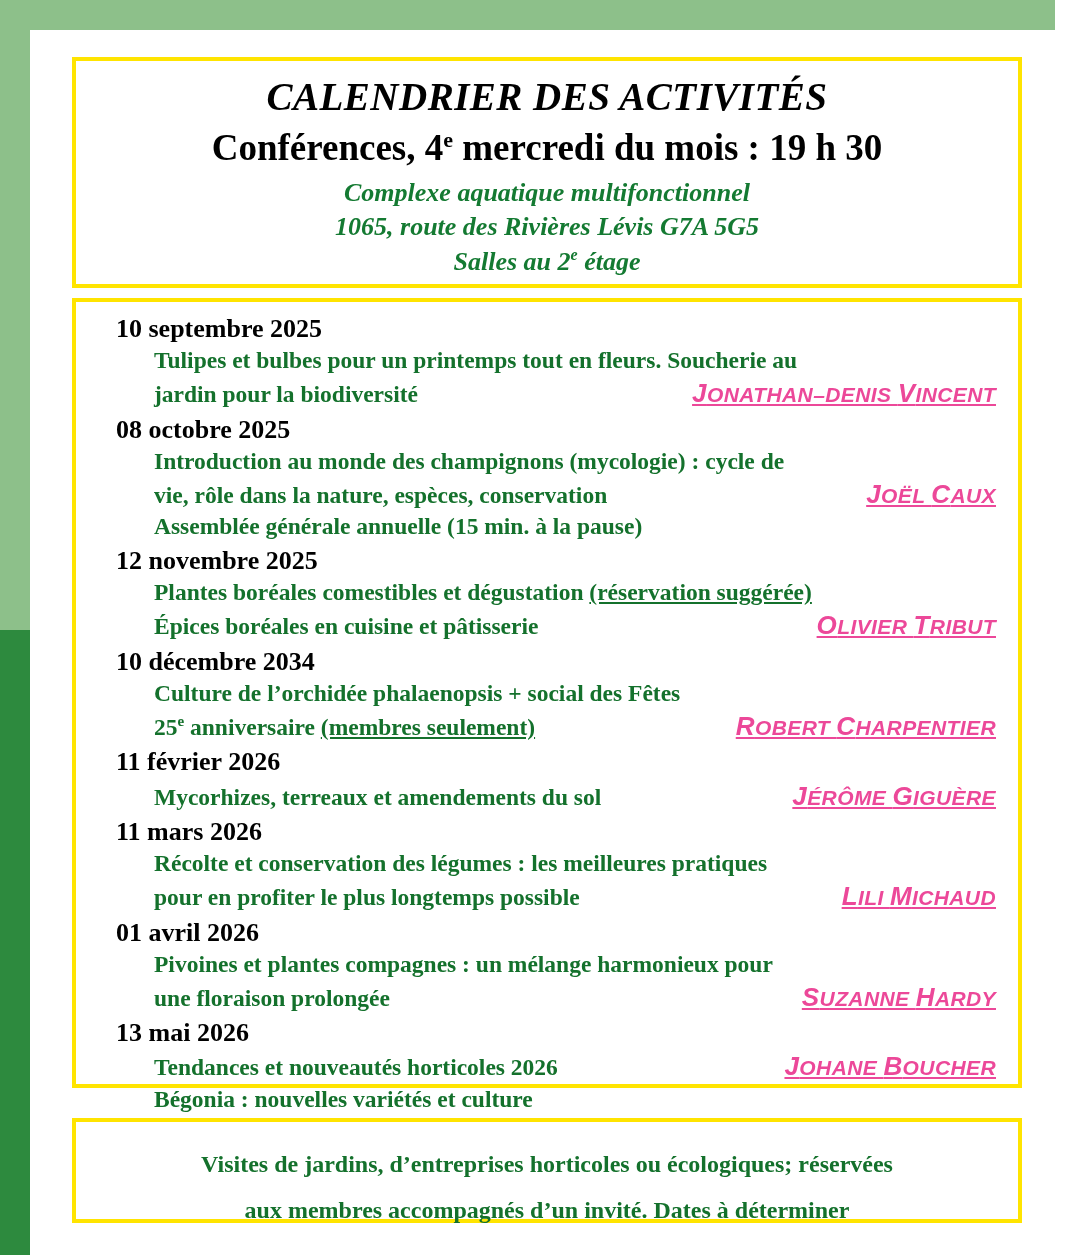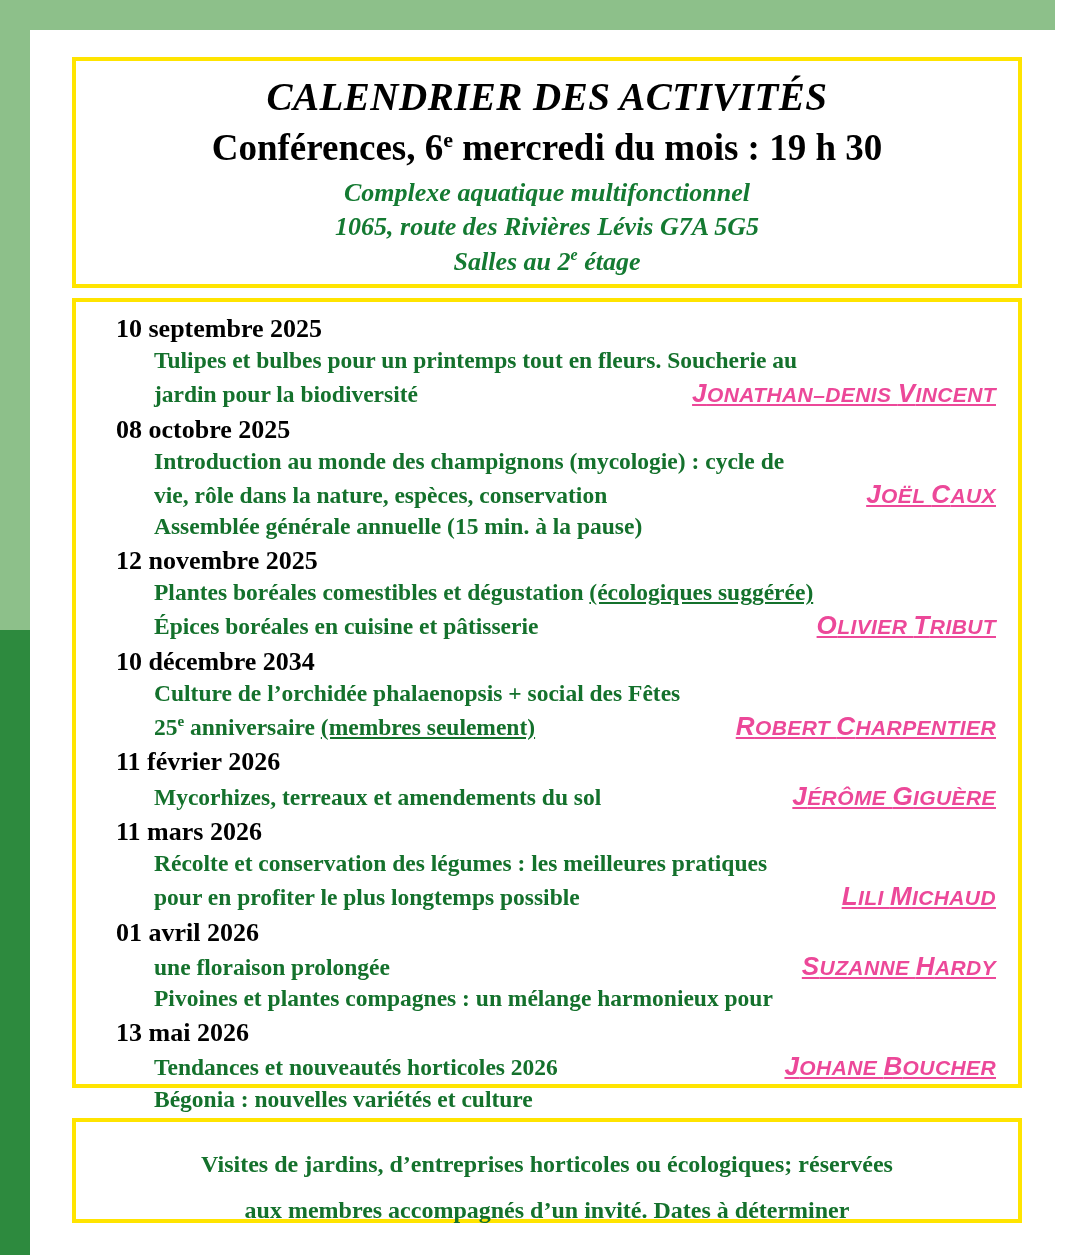--- a/index.html
+++ b/index.html
@@ -185,21 +185,21 @@
   <div class="frame-top"></div>
   <div class="frame-left-light"></div>
   <div class="frame-left-dark"></div>
   <div class="frame-right"></div>
 
   <div class="content">
 
     <div class="box box-header">
       <div class="title-main">CALENDRIER DES ACTIVITÉS</div>
       <div class="title-sub">
-        <span>Conférences, 6</span><sup>e</sup><span> mercredi du mois : 19 h 30</span>
+        <span>Conférences, 4</span><sup>e</sup><span> mercredi du mois : 19 h 30</span>
       </div>
       <div class="venue">
         <div>Complexe aquatique multifonctionnel</div>
         <div>1065, route des Rivières Lévis G7A 5G5</div>
         <div>
           <span>Salles au 2</span><sup>e</sup><span> étage</span>
         </div>
       </div>
     </div>
 
@@ -228,21 +228,21 @@
             </div>
             <div class="entry-line">
               <span class="txt">Assemblée générale annuelle  (15 min. à la pause)</span>
             </div>
           </div>
         </div>
         <div class="entry">
           <div class="entry-date">12 novembre 2025</div>
           <div class="entry-lines">
             <div class="entry-line">
-              <span class="txt">Plantes boréales comestibles et dégustation <u>(écologiques suggérée)</u></span>
+              <span class="txt">Plantes boréales comestibles et dégustation <u>(réservation suggérée)</u></span>
             </div>
             <div class="entry-line">
               <span class="txt">Épices boréales en cuisine et pâtisserie</span>
               <span class="speaker"><span class="cap">O</span>LIVIER <span class="cap">T</span>RIBUT</span>
             </div>
           </div>
         </div>
         <div class="entry">
           <div class="entry-date">10 décembre 2034</div>
           <div class="entry-lines">
@@ -273,25 +273,25 @@
             <div class="entry-line">
               <span class="txt">pour en profiter le plus longtemps possible</span>
               <span class="speaker"><span class="cap">L</span>ILI <span class="cap">M</span>ICHAUD</span>
             </div>
           </div>
         </div>
         <div class="entry">
           <div class="entry-date">01 avril 2026</div>
           <div class="entry-lines">
             <div class="entry-line">
+              <span class="txt">Pivoines et plantes compagnes : un mélange harmonieux pour</span>
+            </div>
+            <div class="entry-line">
               <span class="txt">une floraison prolongée</span>
               <span class="speaker"><span class="cap">S</span>UZANNE <span class="cap">H</span>ARDY</span>
-            </div>
-            <div class="entry-line">
-              <span class="txt">Pivoines et plantes compagnes : un mélange harmonieux pour</span>
             </div>
           </div>
         </div>
         <div class="entry">
           <div class="entry-date">13 mai 2026</div>
           <div class="entry-lines">
             <div class="entry-line">
               <span class="txt">Tendances et nouveautés horticoles 2026</span>
               <span class="speaker"><span class="cap">J</span>OHANE <span class="cap">B</span>OUCHER</span>
             </div>

